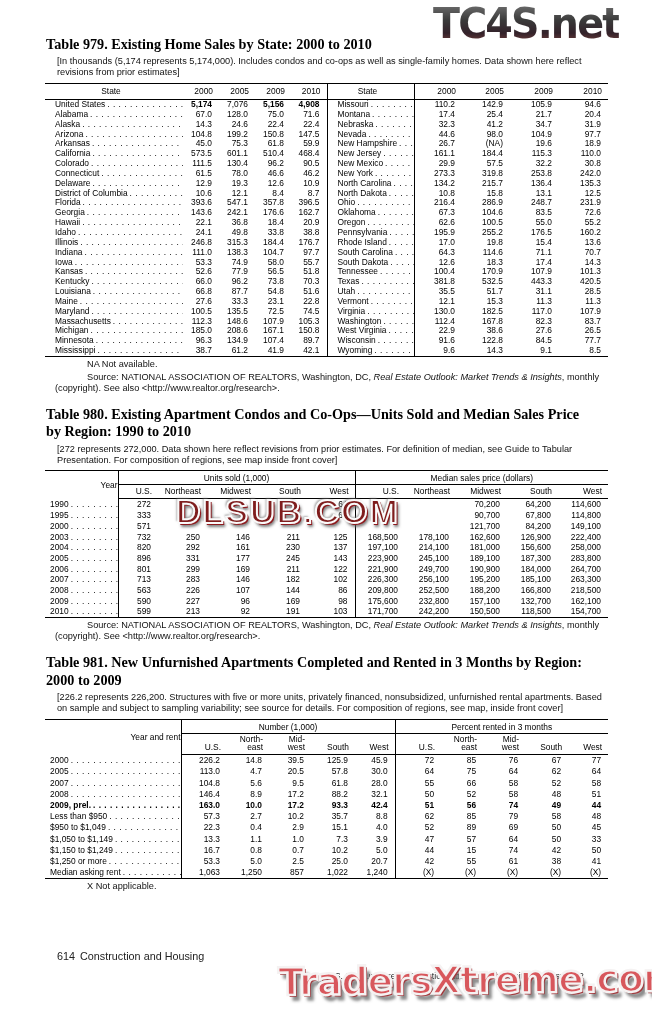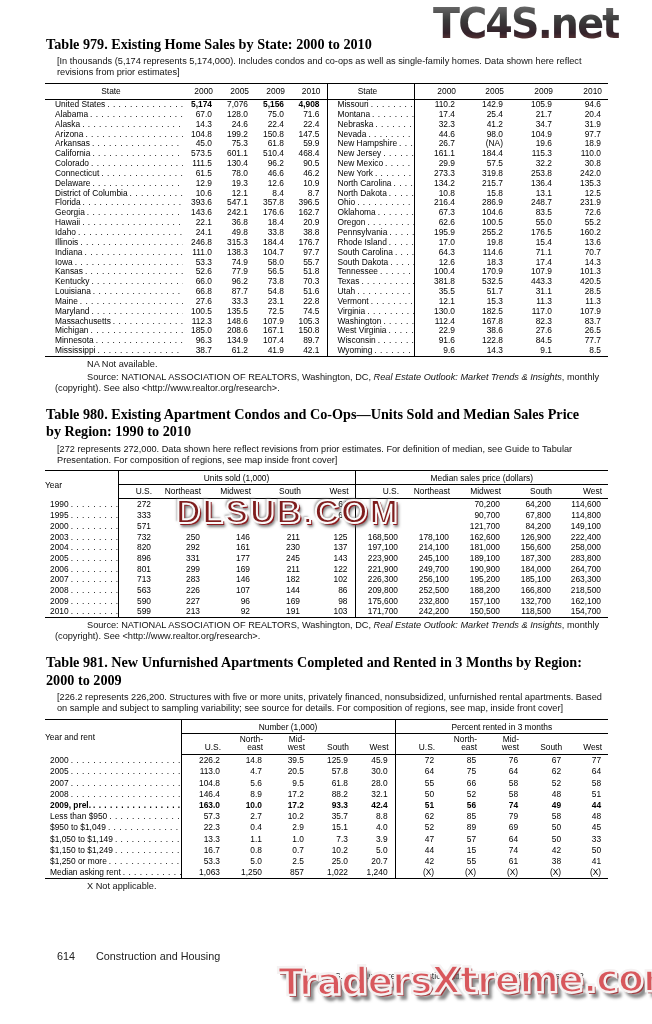--- a/index.html
+++ b/index.html
@@ -12,39 +12,39 @@
   .fnote,.src{font-size:9.2px;line-height:1.2;margin:2px 0 0 10px;text-indent:32px}
   .src{margin-bottom:0}.gap2{height:12px}
 
   table{border-collapse:collapse;width:563px;table-layout:fixed;
         border-top:1.7px solid #000;border-bottom:1.7px solid #000;font-size:8.4px;color:#000}
   th{font-weight:normal;font-size:8.4px;padding:0}
   td{padding:0}
   .sep{border-left:1px solid #000}
   thead .sub th{border-bottom:1px solid #000;padding:1px 6px 2px 0}
   th.group{border-bottom:1px solid #000;text-align:center;padding:2px 0 1px}
-  th.corner{text-align:left;vertical-align:middle}
+  th.corner{text-align:right;vertical-align:middle}
   th.r{text-align:right}
   th.two{white-space:pre-line;line-height:1.05;vertical-align:bottom}
   td.n{text-align:right;padding-right:7px;white-space:nowrap}
   td.rl{overflow:hidden}
   .lblwrap{display:flex;align-items:baseline;overflow:hidden}
   .lbl{white-space:nowrap}
   .dots{flex:1;overflow:hidden;white-space:nowrap;padding:0 3px 0 2px;letter-spacing:.5px}
   tr.b td,th.b{font-weight:bold}
   #t979 td{line-height:9.85px}
   #t979 thead th{line-height:11px;padding-top:2px;padding-bottom:2px}
   #t979 .lblwrap{padding-left:10px}
   #t980 td{line-height:10.7px}
   #t980 .lblwrap,#t981 .lblwrap{padding-left:5px}
   #t981 td{line-height:11.2px}
   .ind .lblwrap{padding-left:22px}
 
   .pgfoot{position:absolute;left:57px;top:950px;font-size:10.8px;color:#222}
-  .pgfoot .num{margin-right:18px}
+  .pgfoot .num{margin-right:2px}
   .census{position:absolute;top:971px;left:300px;width:310px;text-align:center;font-size:8.7px;color:#222}
 
   .wm{position:absolute;z-index:6;font-weight:bold;pointer-events:none}
   .wm-top{left:433px;top:-2px;font-family:"DejaVu Sans",sans-serif;font-size:43px;letter-spacing:-2px;
           transform:scaleX(.92);transform-origin:left top;
           background:linear-gradient(180deg,#7a7a7a 5%,#3a3a3a 45%,#33222a 70%,#8d4a41 100%);
           -webkit-background-clip:text;background-clip:text;color:transparent}
   .wm-mid{left:176px;top:492px;font-family:Liberation Sans, sans-serif;font-size:34px;letter-spacing:2px;
           color:#7f1d1d;-webkit-text-stroke:2px #fafafa;
           text-shadow:2px 2px 0 #8e1a1e,3px 4px 3px rgba(90,90,90,.8),-2px -2px 2px rgba(120,120,120,.55)}

